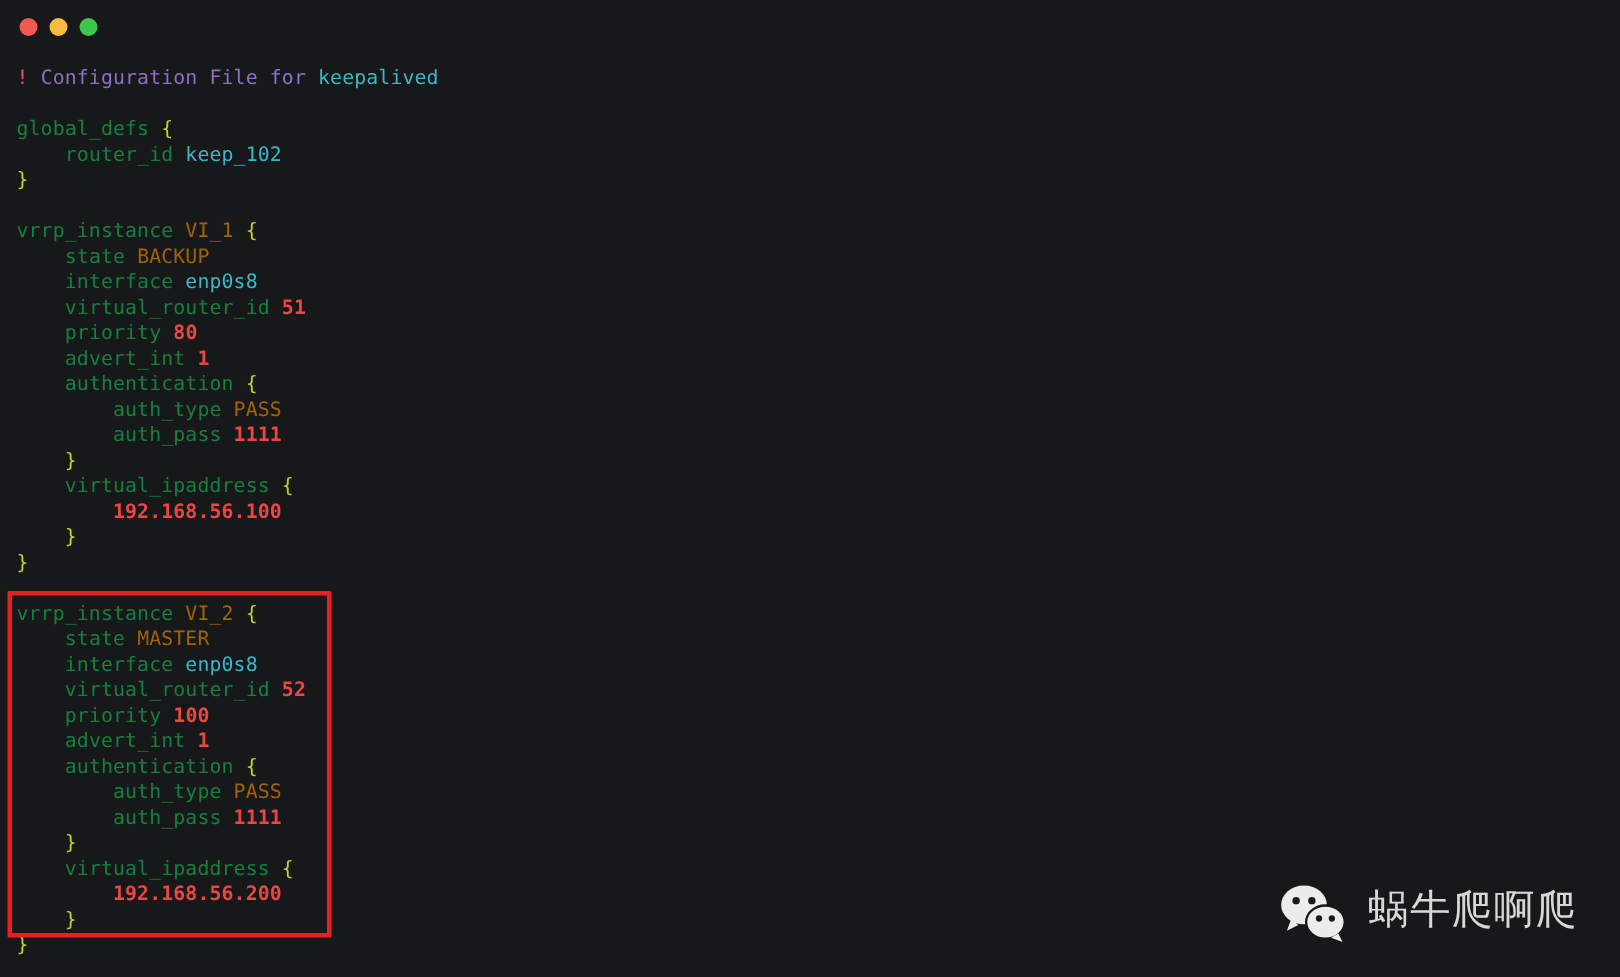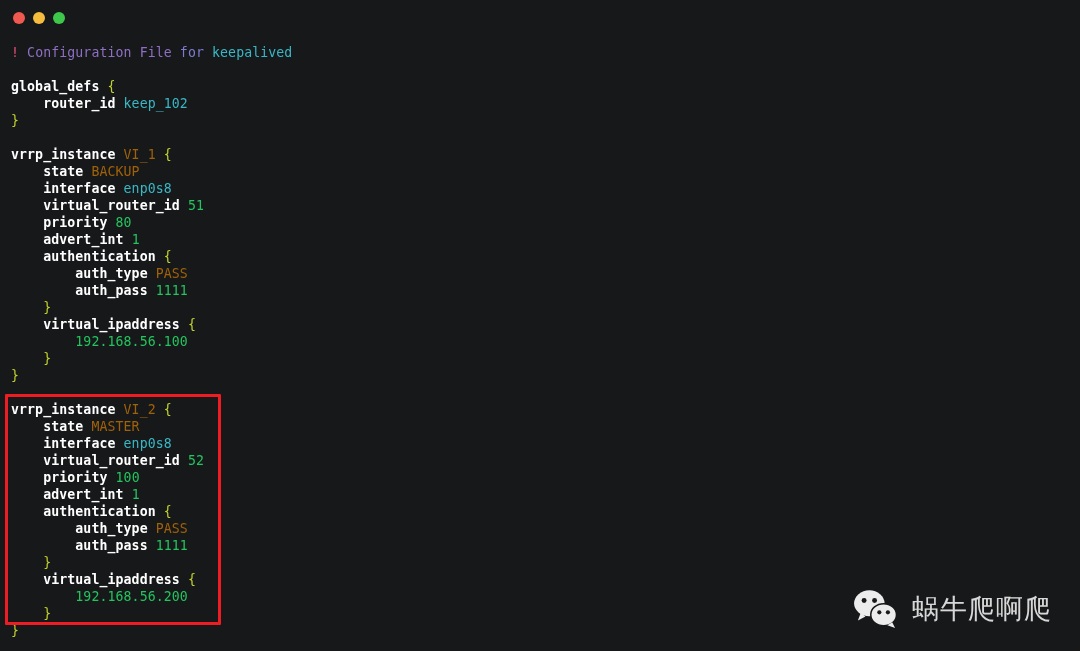--- a/index.html
+++ b/index.html
@@ -54,24 +54,24 @@
     height: 17px;
     padding-left: 11px;
     box-sizing: border-box;
   }
   .line.blank { height: 17px; }
 
   
   .t-bang    { color: #e0507a; }
   .t-comment { color: #8e6fc4; }
   .t-comment2{ color: #7f7bd4; }
-  .t-key     { color: #ffffff; font-weight: bold; }
+  .t-key     { color: #15803d; }
   .t-cyan    { color: #38b8c6; }
   .t-str     { color: #a16207; }
-  .t-num     { color: #22c55e; }
+  .t-num     { color: #ef4444; font-weight: bold; }
   .t-brace   { color: #c0d22c; }
 
   
   .annot-box {
     position: absolute;
     left: 5px;
     top: 394px;
     width: 216px;
     height: 231px;
     border: 3px solid #ee1d24;
@@ -90,21 +90,21 @@
     opacity: 0.92;
   }
   .wechat-logo {
     width: 46px;
     height: 40px;
     margin-right: 13px;
     flex: none;
   }
   .wm-text {
     color: #e8e8e8;
-    font-family: Liberation Serif, serif;
+    font-family: Liberation Mono, monospace;
     font-size: 27px;
     letter-spacing: 1px;
     line-height: 1;
   }
 </style>
 </head>
 <body>
 
 <div id="app">
 

